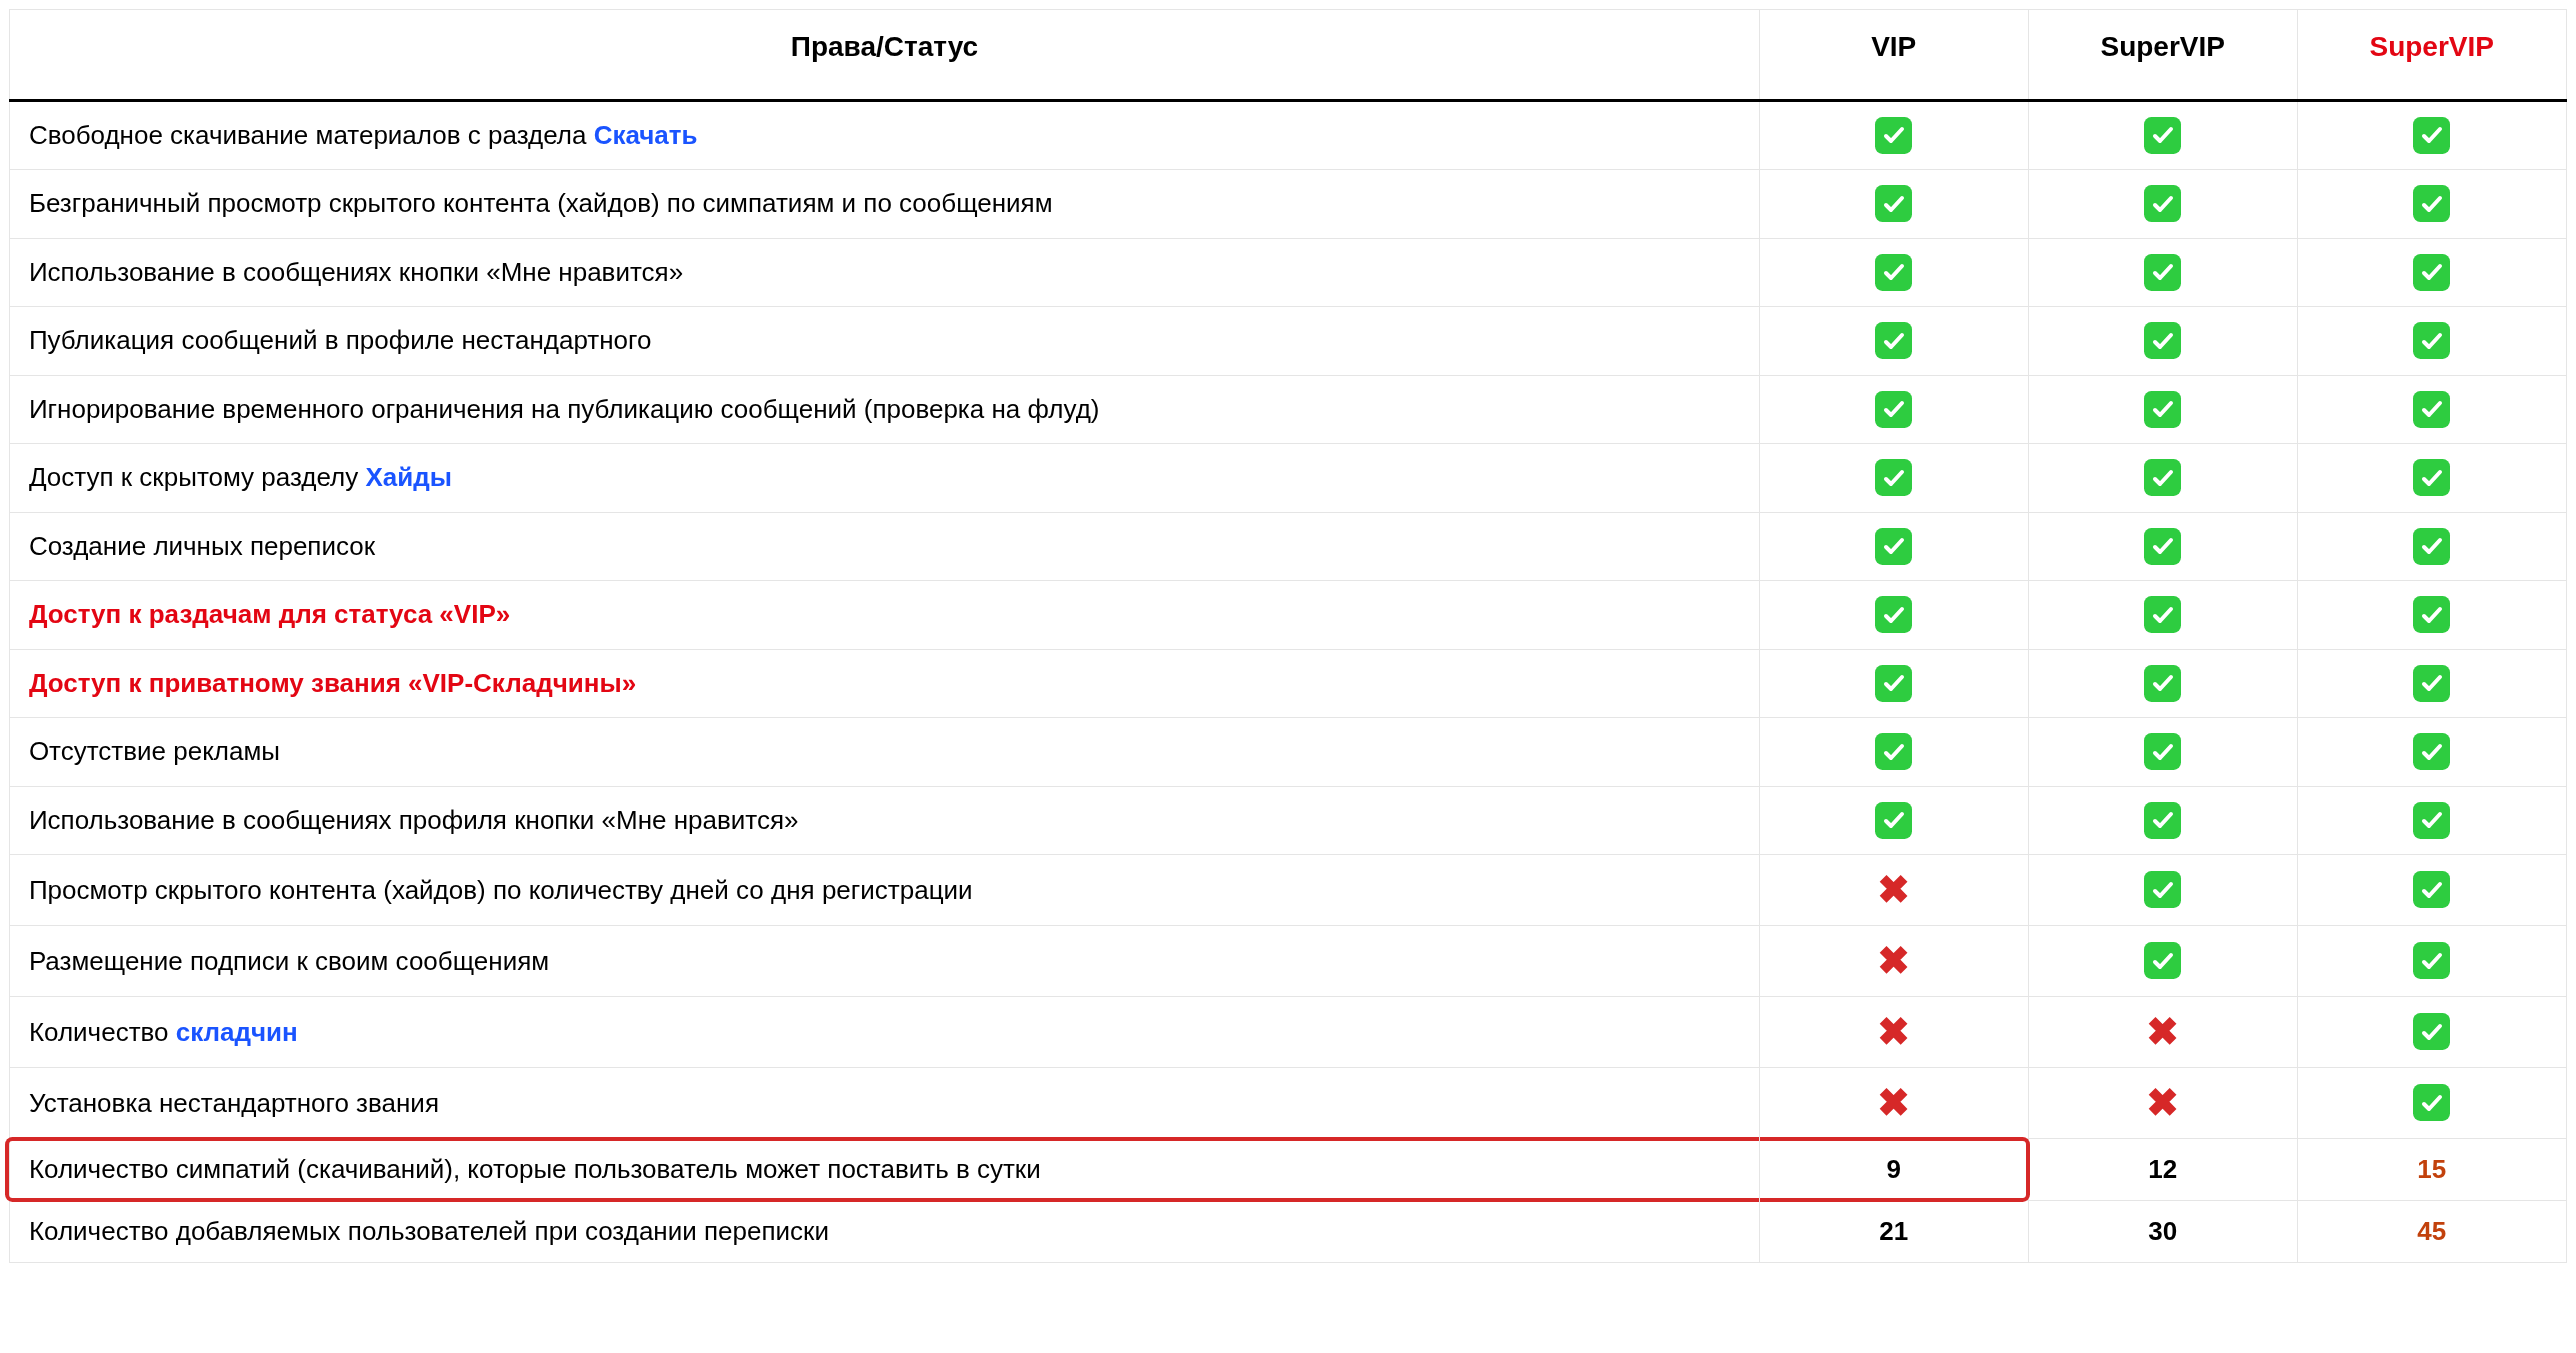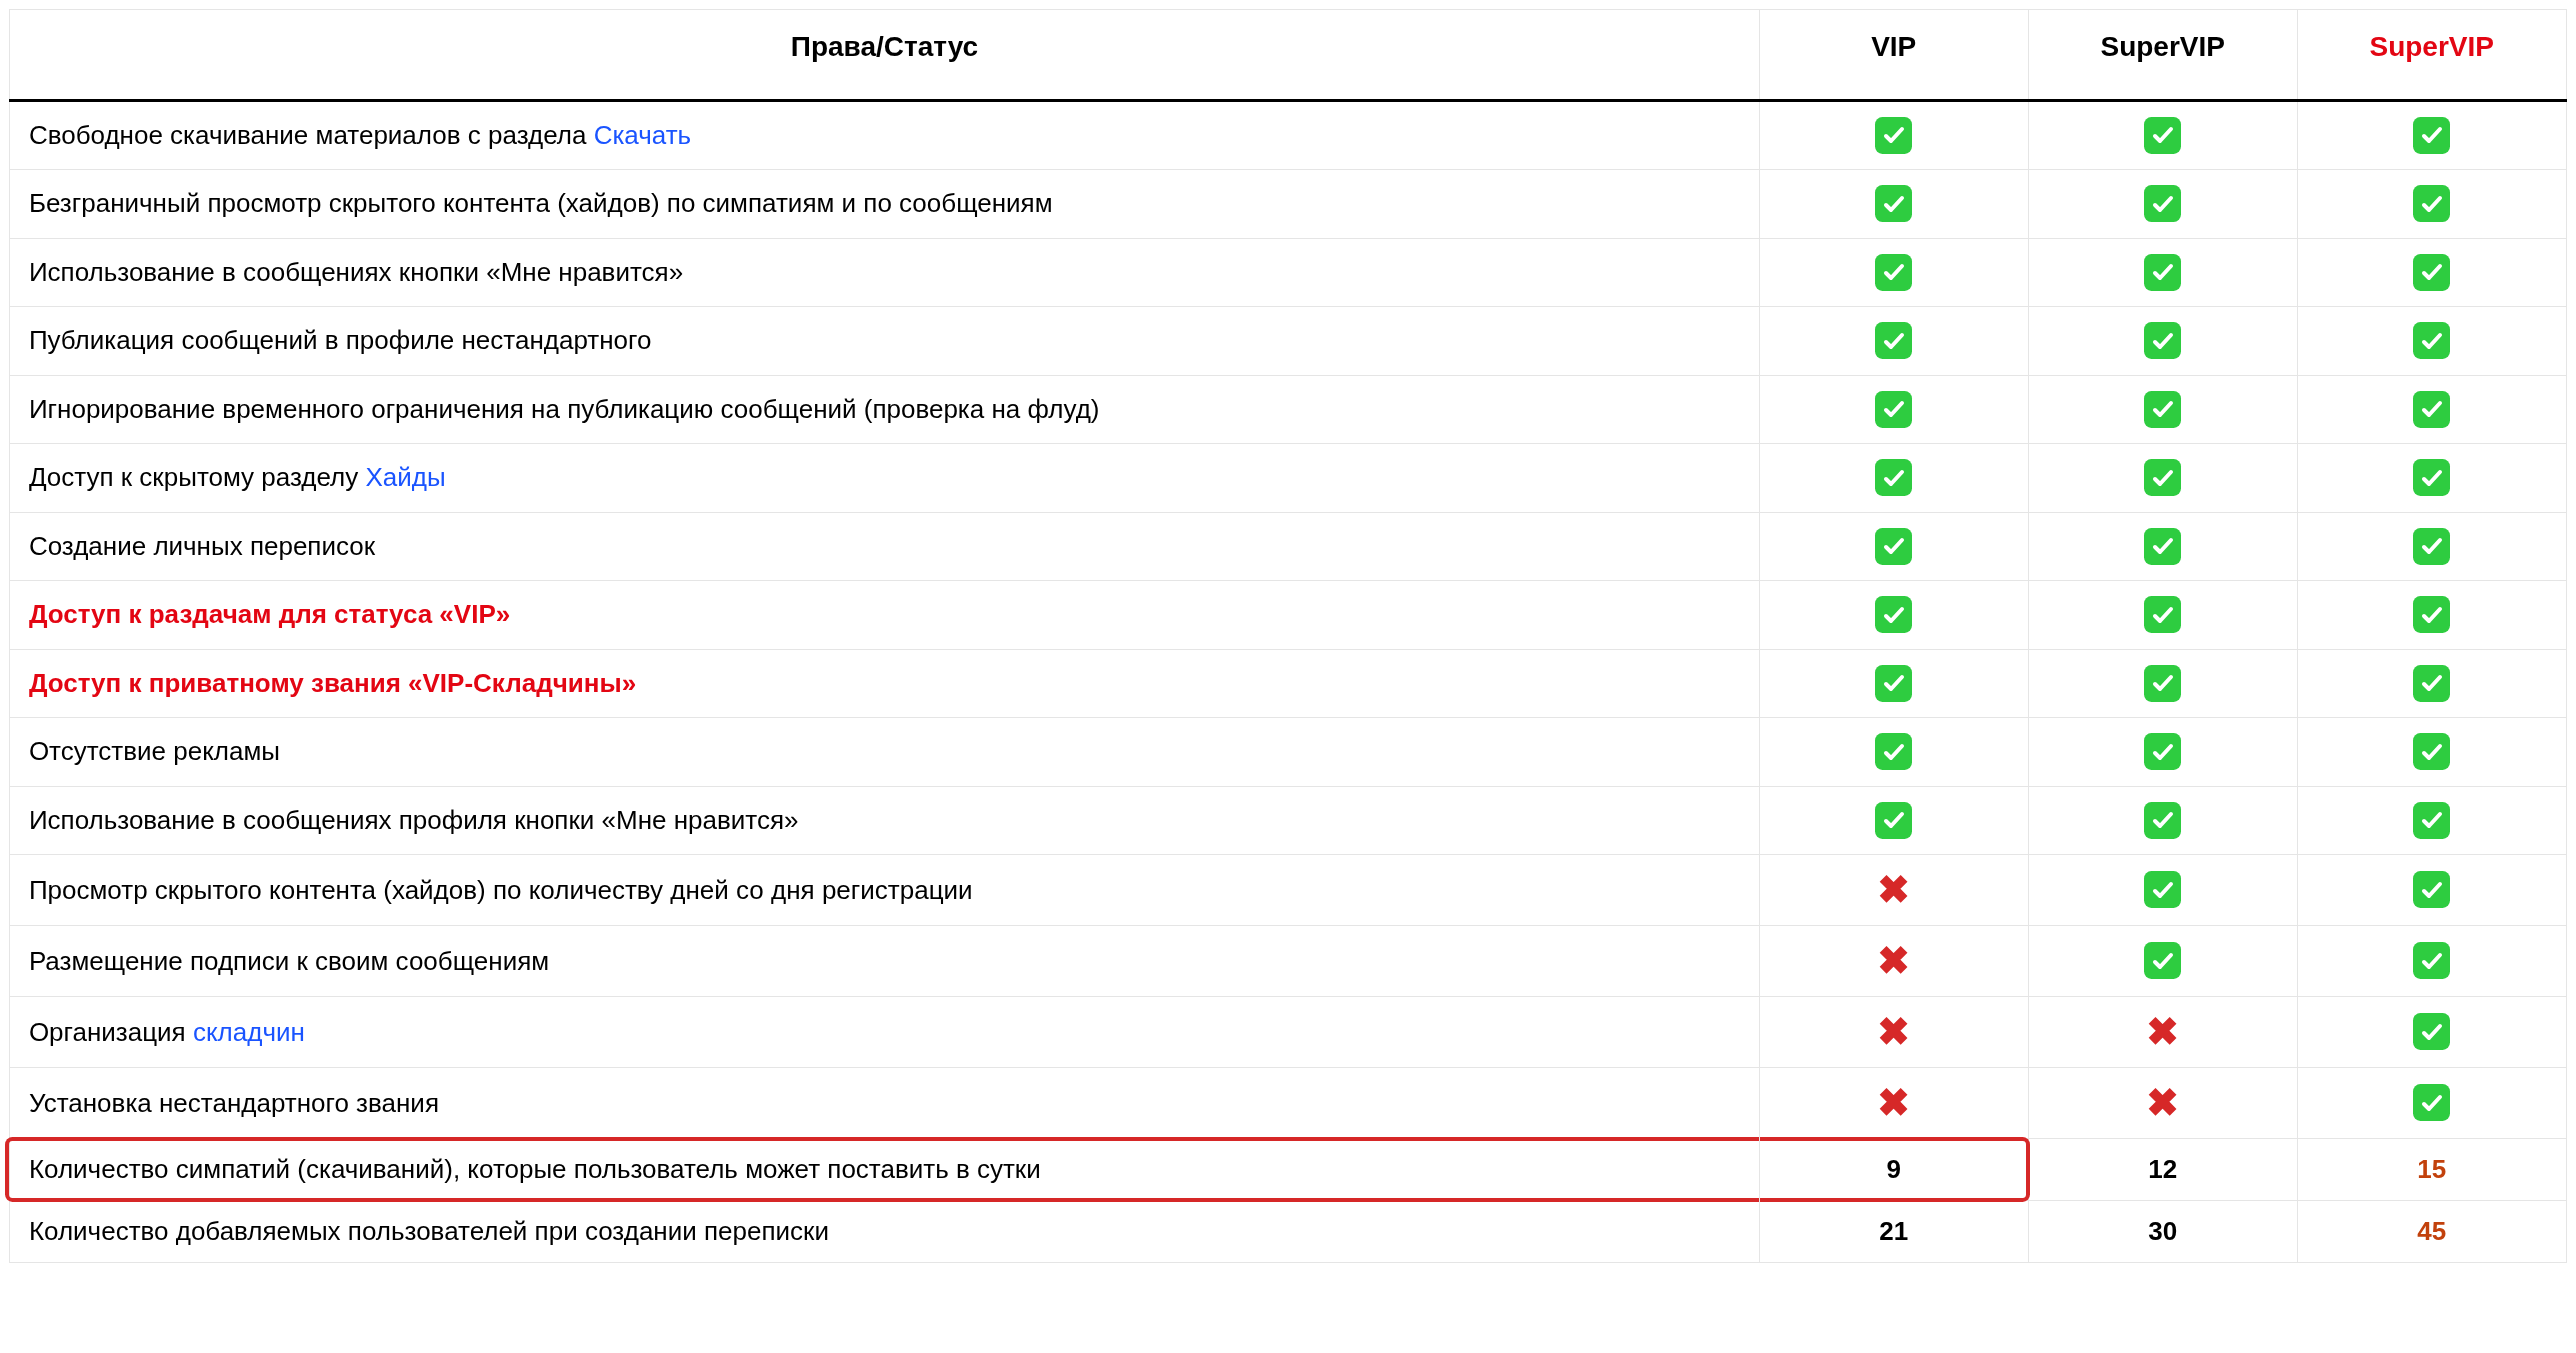--- a/index.html
+++ b/index.html
@@ -34,21 +34,21 @@
     padding-top: 20.4px;
     padding-bottom: 36px;
   }
   thead th.rights { width: auto; }
   thead th.tier { width: 269px; }
   thead th.tier.red { color: #e30613; }
   tbody td.c { text-align: center; }
   tbody td.c.bold { font-weight: 700; }
   tbody td.c.red { color: #c2410c; font-weight: 700; }
   tbody td .label-red { color: #e30613; font-weight: 700; }
-  a.link { color: #1a54ff; text-decoration: none; }
+  a.link { color: #1a54ff; text-decoration: none; font-weight: bold; }
 
   
   .chk {
     display: inline-flex;
     width: 37px; height: 37px;
     border-radius: 7.4px;
     background: #2ecc40;
     align-items: center;
     justify-content: center;
   }
@@ -342,21 +342,21 @@
                 <polyline points="4 13 9 18 20 6"></polyline>
               </svg>
             </span></td>
           <td class="c"><span class="chk">
               <svg viewBox="0 0 24 24" fill="none" stroke="#fff" stroke-width="4" stroke-linecap="round" stroke-linejoin="round">
                 <polyline points="4 13 9 18 20 6"></polyline>
               </svg>
             </span></td>
         </tr>
         <tr>
-          <td><span>Организация </span><a href="#" class="link">складчин</a></td>
+          <td><span>Количество </span><a href="#" class="link">складчин</a></td>
           <td class="c"><span class="cross">✖</span></td>
           <td class="c"><span class="cross">✖</span></td>
           <td class="c"><span class="chk">
               <svg viewBox="0 0 24 24" fill="none" stroke="#fff" stroke-width="4" stroke-linecap="round" stroke-linejoin="round">
                 <polyline points="4 13 9 18 20 6"></polyline>
               </svg>
             </span></td>
         </tr>
         <tr>
           <td><span>Установка нестандартного звания</span></td>

